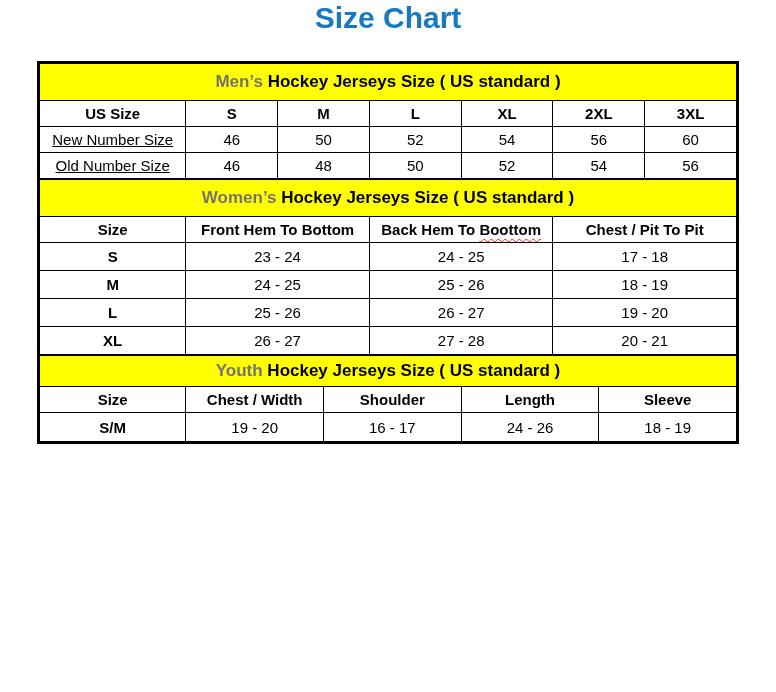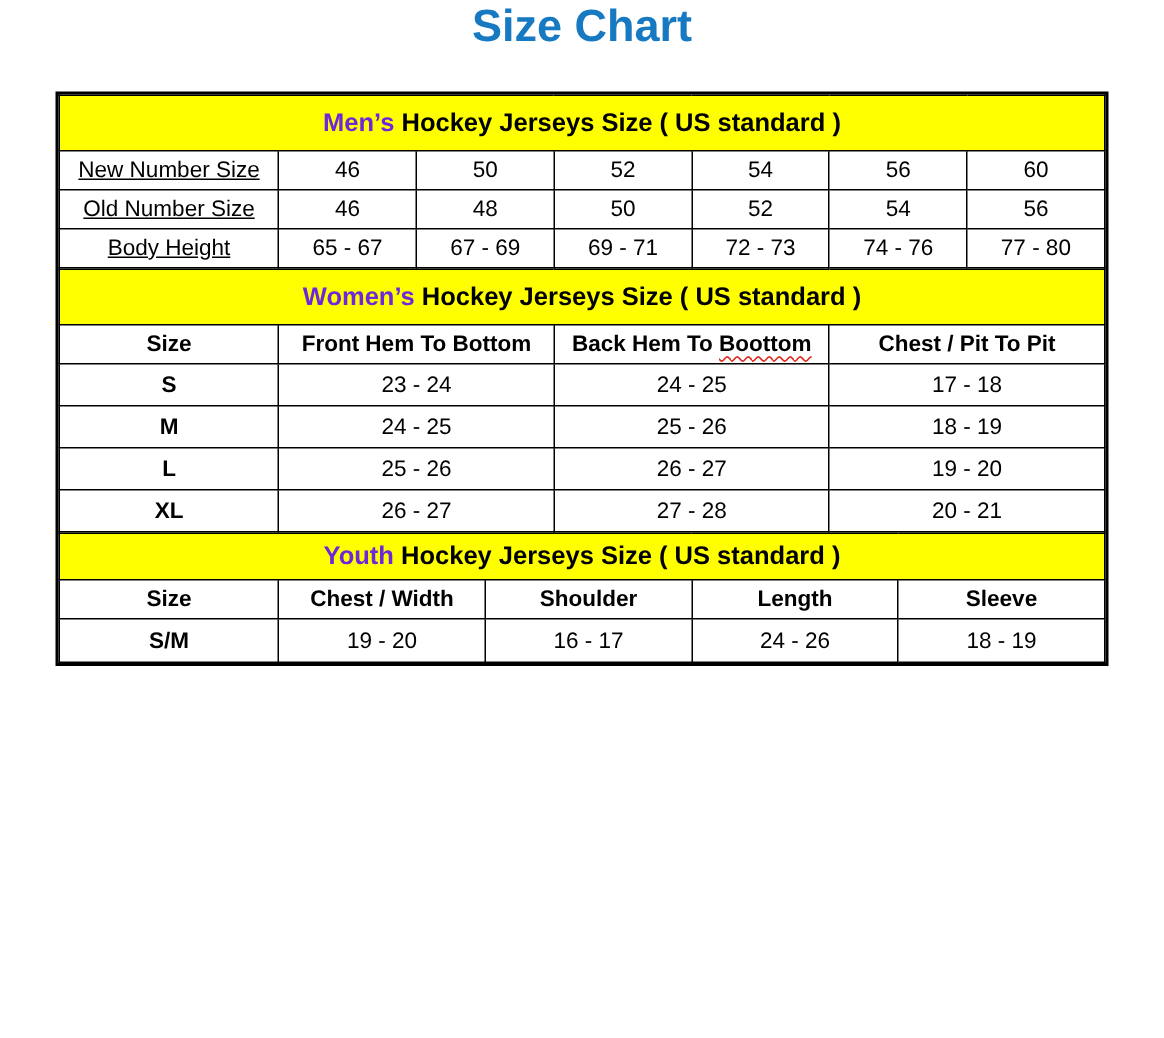--- a/index.html
+++ b/index.html
@@ -41,21 +41,21 @@
     font-size: 15px;
     overflow: hidden;
     white-space: nowrap;
   }
   tr.band td {
     background: #FFFF00;
     height: 36px;
     font-weight: bold;
     font-size: 17px;
   }
-  tr.band .accent { color: #6d28d9; }
+  tr.band .accent { color: #737373; }
   tr.head th {
     height: 25px;
     font-weight: bold;
   }
   td.lbl { font-weight: normal; text-decoration: underline; }
   td.lbl-bold { font-weight: bold; }
   table.men  tr.data td { height: 25px; }
   table.women tr.data td { height: 27px; }
   table.youth tr.data td { height: 28px; }
   table.youth tr.band td { height: 30px; }
@@ -86,46 +86,46 @@
         <col class="c-men">
         <col class="c-men">
         <col class="c-men">
         <col class="c-men">
         <col class="c-men">
     </colgroup>
     <tbody>
       <tr class="band">
         <td colspan="7"><span class="accent">Men’s</span><span> Hockey Jerseys Size ( US standard )</span></td>
       </tr>
+      <tr class="head">
+        <th>US Size</th>
+        <th>S</th>
+        <th>M</th>
+        <th>L</th>
+        <th>XL</th>
+        <th>2XL</th>
+        <th>3XL</th>
+      </tr>
       <tr class="data">
         <td class="lbl">New Number Size</td>
         <td>46</td>
         <td>50</td>
         <td>52</td>
         <td>54</td>
         <td>56</td>
         <td>60</td>
       </tr>
       <tr class="data">
         <td class="lbl">Old Number Size</td>
         <td>46</td>
         <td>48</td>
         <td>50</td>
         <td>52</td>
         <td>54</td>
         <td>56</td>
-      </tr>
-      <tr class="data">
-        <td class="lbl">Body Height</td>
-        <td>65 - 67</td>
-        <td>67 - 69</td>
-        <td>69 - 71</td>
-        <td>72 - 73</td>
-        <td>74 - 76</td>
-        <td>77 - 80</td>
       </tr>
     </tbody>
   </table>
 
   <table class="size-table women">
     <colgroup>
       <col class="c-label">
         <col class="c-women">
         <col class="c-women">
         <col class="c-women">

